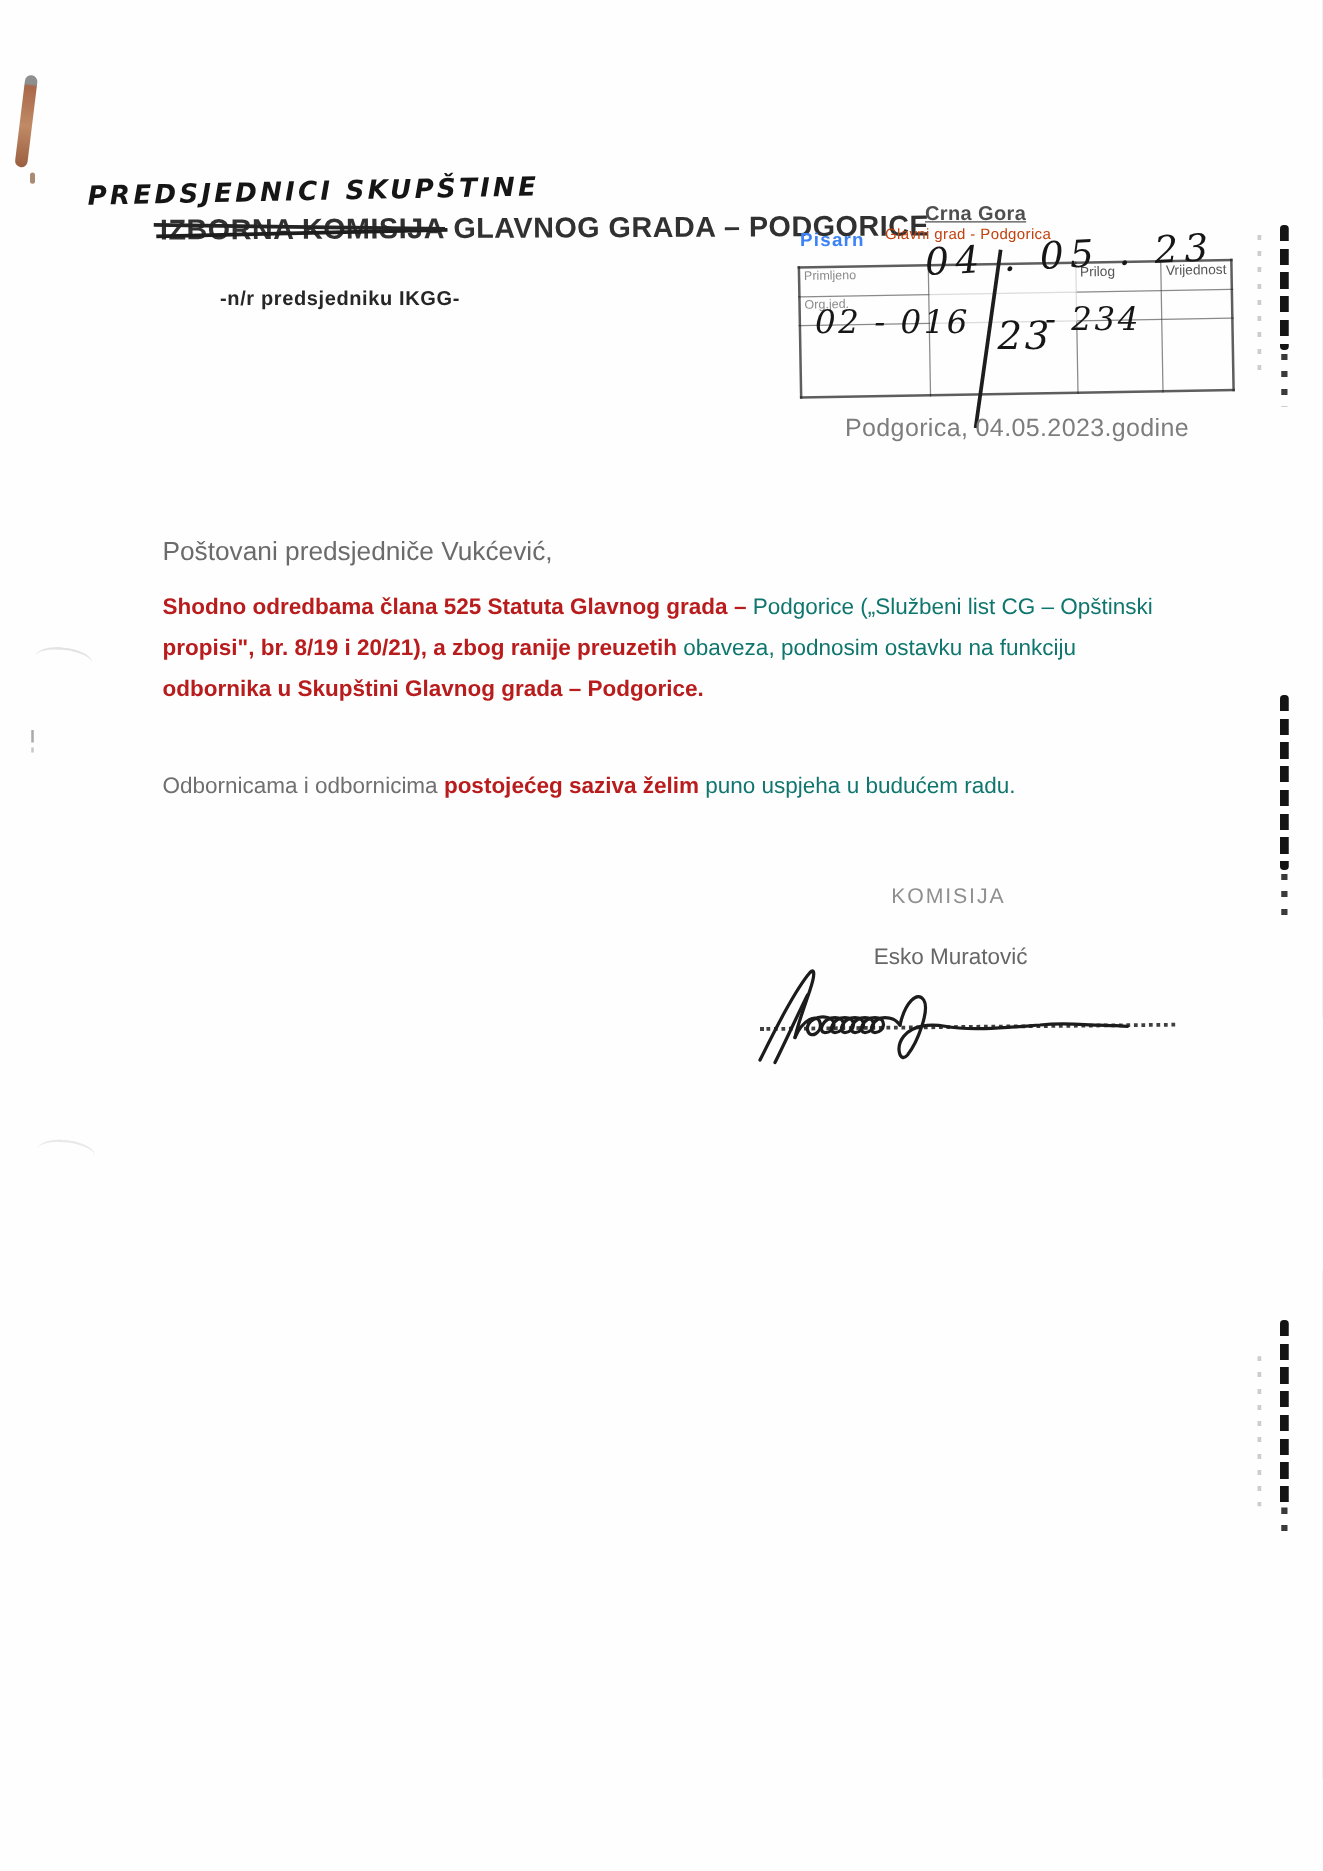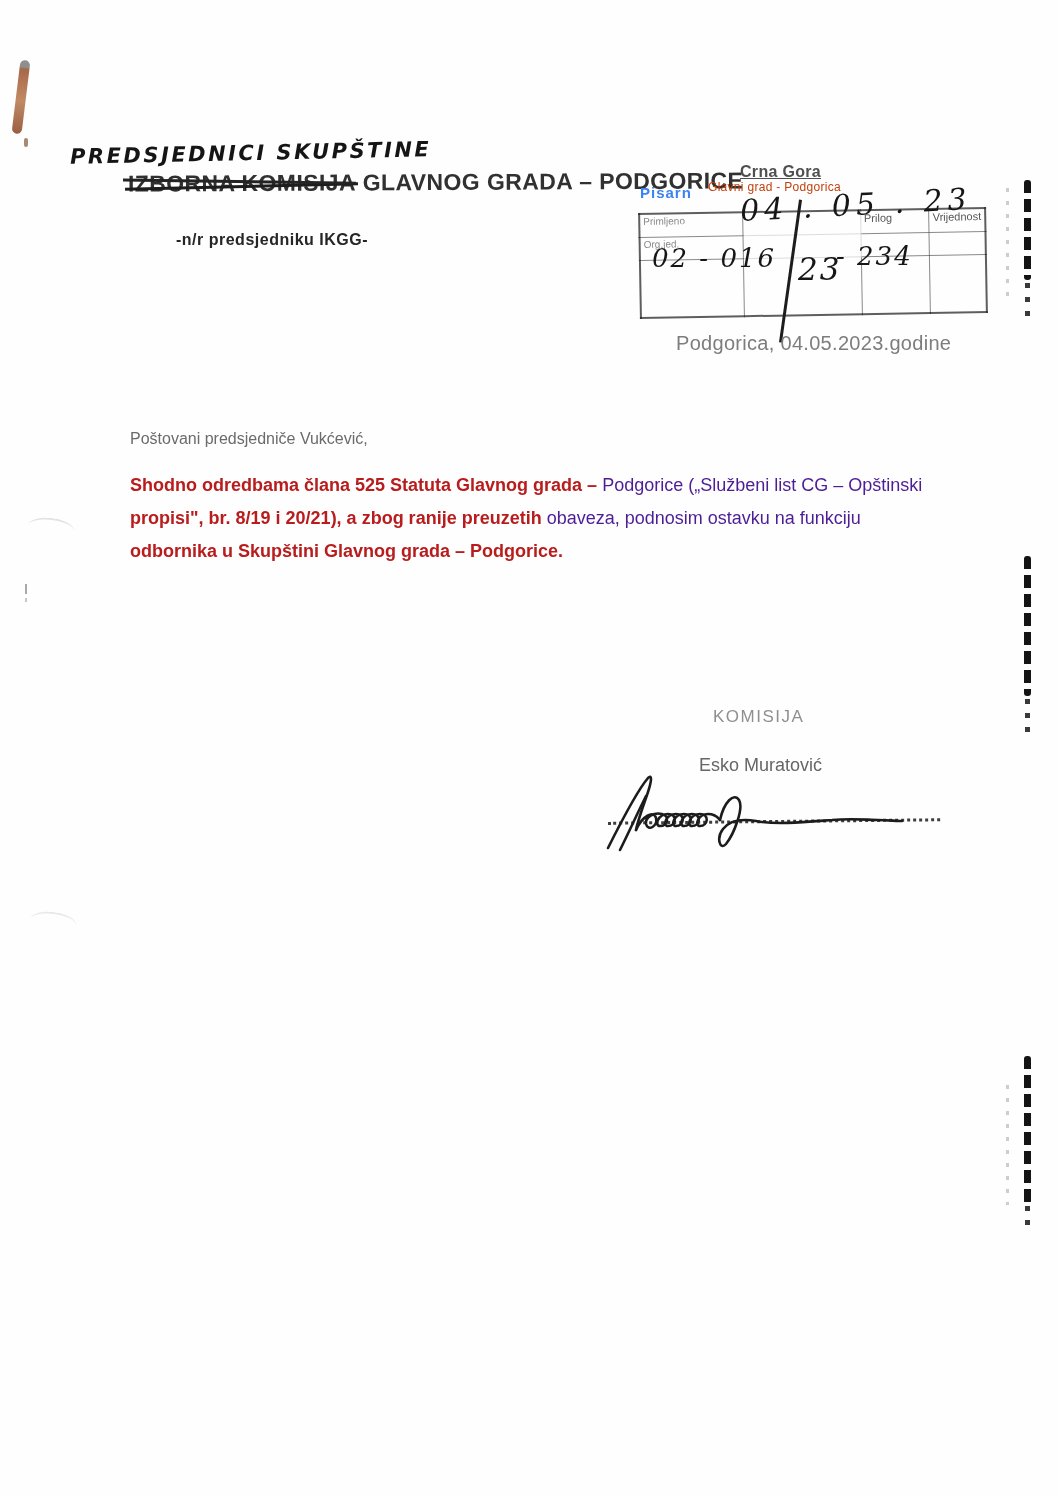--- a/index.html
+++ b/index.html
@@ -86,26 +86,26 @@
   .hw-reg-a{left:16px; top:82px;}
   .hw-reg-b{left:162px; top:90px; font-size:31px;}
   .hw-reg-c{left:200px; top:80px;}
   .stamp-slash{
     left:153px; top:38px; width:2.5px; height:144px; background:#1d1d1d; transform:rotate(8deg);
   }
 
   .date-line{left:676px; top:332px; font-size:20px; color:#7d7d7d; letter-spacing:.3px;}
 
   
-  .salutation{left:130px; top:430px; font-size:16px; color:#6b6b6b;}
+  .salutation{left:130px; top:430px; font-size:21px; color:#6b6b6b;}
   .para{left:130px; top:469px; width:818px; font-size:18px; line-height:33px; text-align:left;}
   .para2{left:130px; top:612px; width:830px; font-size:18px; line-height:33px; white-space:nowrap;}
   .seg-dark{color:#b91c1c; font-weight:600;}
   .seg-mid{color:#6f6f6f;}
-  .seg-faded{color:#4c1d95;}
+  .seg-faded{color:#0f766e;}
 
   .signer-role{left:713px; top:707px; font-size:17px; color:#8f8f8f; letter-spacing:1.5px;}
   .signer-name{left:699px; top:755px; font-size:18px; color:#666;}
   .sig-svg{left:602px; top:772px;}
   .sig-dots{
     left:608px; top:790px; width:332px; height:30px;
     border-bottom:3px dotted #3f3f3f; transform:rotate(-.6deg);
   }
 </style>
 </head>
@@ -174,20 +174,23 @@
   </div>
 
   <div class="abs date-line">Podgorica, 04.05.2023.godine</div>
 
   <div class="abs salutation">Poštovani predsjedniče Vukćević,</div>
 
   <div class="abs para">
     <span class="seg-dark">Shodno odredbama člana 525 Statuta Glavnog grada – </span><span class="seg-faded">Podgorice („Službeni list CG – Opštinski </span><span class="seg-dark">propisi", br. 8/19 i 20/21), a zbog ranije preuzetih </span><span class="seg-faded">obaveza, podnosim ostavku na funkciju </span><span class="seg-dark">odbornika u Skupštini Glavnog grada – Podgorice.</span>
   </div>
 
+  <div class="abs para2">
+    <span class="seg-mid">Odbornicama i odbornicima </span><span class="seg-dark">postojećeg saziva želim </span><span class="seg-faded">puno uspjeha u budućem radu.</span>
+  </div>
 
   <div class="abs signer-role">KOMISIJA</div>
   <div class="abs signer-name">Esko Muratović</div>
 
   <div class="abs sig-dots"></div>
   <svg class="abs sig-svg" width="340" height="80" viewBox="0 0 340 80">
     <g fill="none" stroke="#1c1c1c" stroke-width="2.6" stroke-linecap="round">
       <path d="M6 76 C18 52 34 20 46 6 C50 2 50 8 46 20 C42 32 36 48 34 58"></path>
       <path d="M18 78 C26 62 36 40 44 24"></path>
       <path d="M34 58 C40 44 52 38 54 46 C56 54 46 60 44 52 C43 45 52 40 60 42 C68 44 66 54 58 54 C52 54 56 42 66 42 C76 42 74 54 66 54 C60 54 64 42 74 42 C84 42 82 54 74 54 C68 54 72 42 82 42 C92 42 90 54 82 54 C76 54 80 42 90 42 C100 42 98 54 90 54 C84 54 88 42 98 42 C108 42 106 54 98 54 C92 54 96 42 106 42 C114 42 116 46 118 48"></path>

